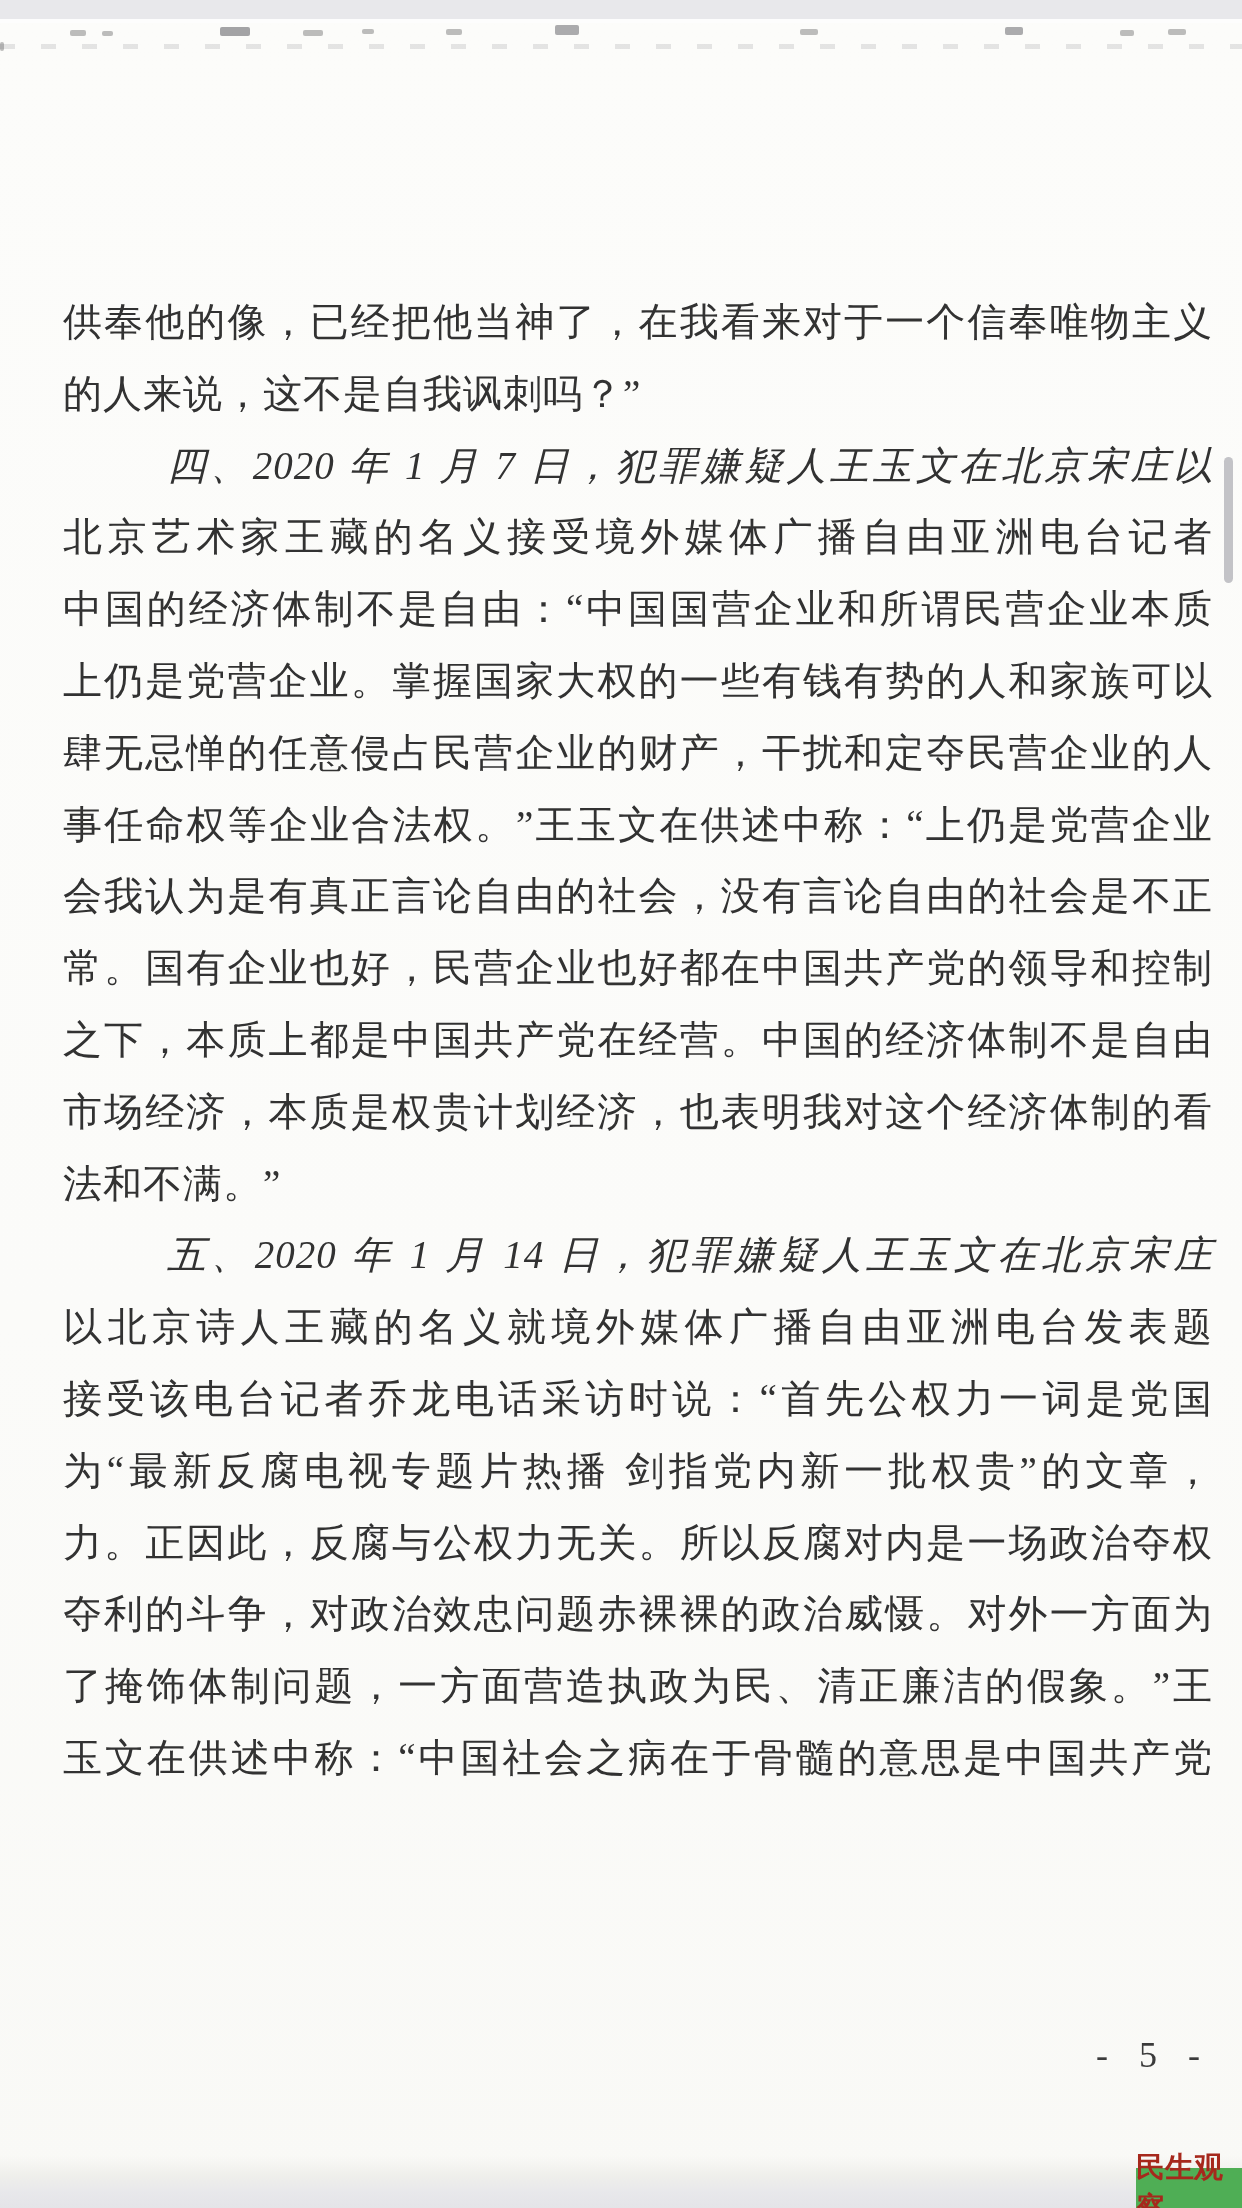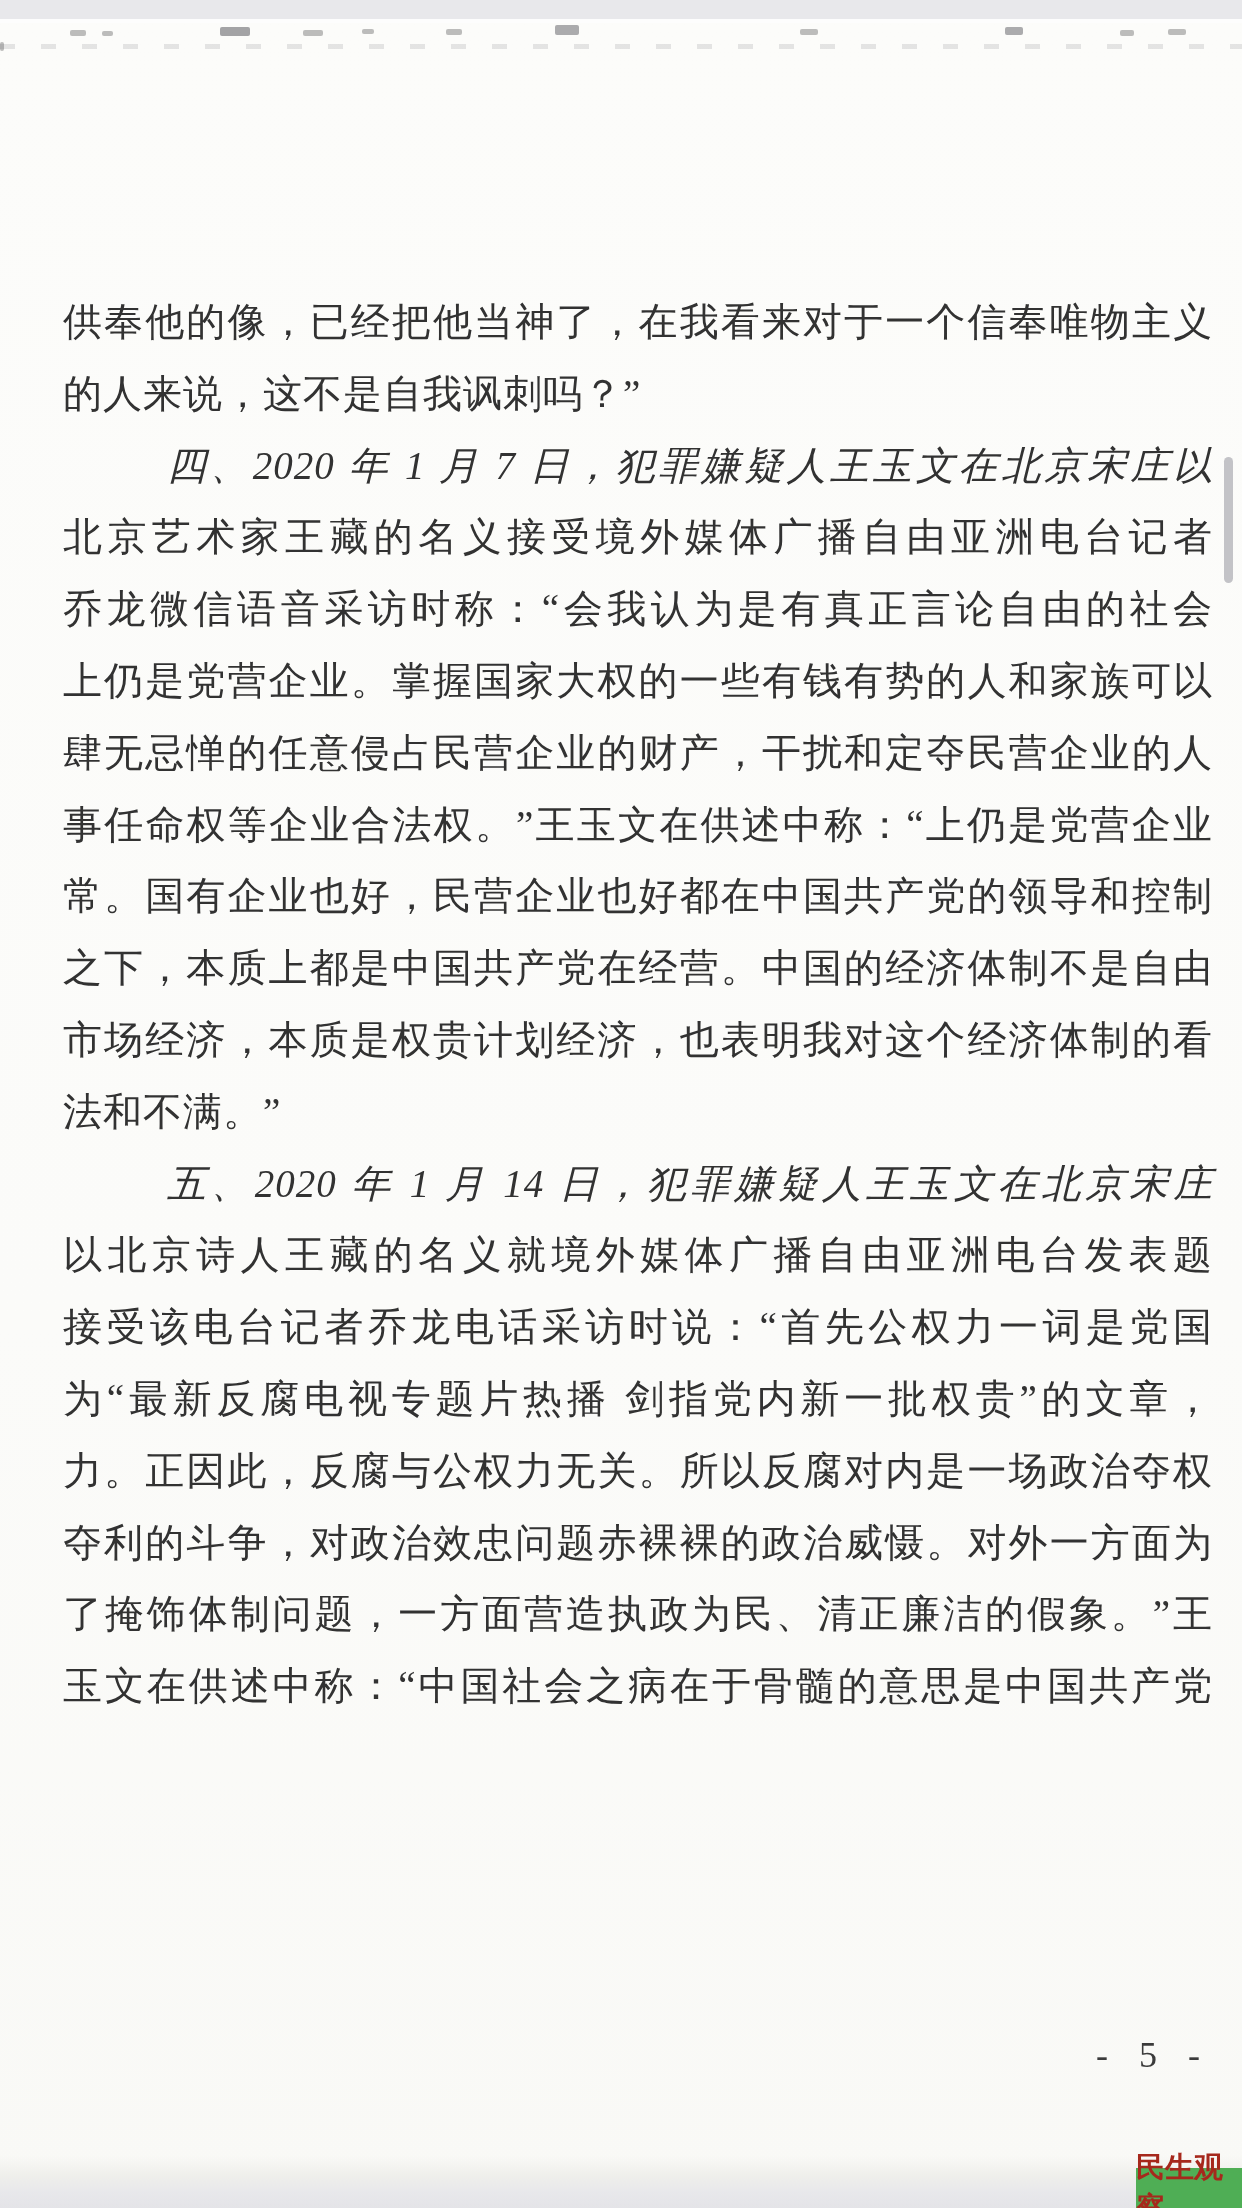--- a/index.html
+++ b/index.html
@@ -81,24 +81,25 @@
     <div class="sp" style="left:1005px;top:27px;width:18px;height:8px;background:rgba(90,90,95,.5);"></div>
     <div class="sp" style="left:1120px;top:30px;width:14px;height:6px;"></div>
     <div class="sp" style="left:1168px;top:29px;width:18px;height:6px;"></div>
   </div>
 
   <div class="textblock" id="textblock">
       <div class="line j">供奉他的像，已经把他当神了，在我看来对于一个信奉唯物主义</div>
       <div class="line">的人来说，这不是自我讽刺吗？”</div>
       <div class="line indent j">四、2020 年 1 月 7 日，犯罪嫌疑人王玉文在北京宋庄以</div>
       <div class="line j">北京艺术家王藏的名义接受境外媒体广播自由亚洲电台记者</div>
-      <div class="line j">乔龙微信语音采访时称：“会我认为是有真正言论自由的社会</div>
+      <div class="line j">中国的经济体制不是自由：“中国国营企业和所谓民营企业本质</div>
       <div class="line j">上仍是党营企业。掌握国家大权的一些有钱有势的人和家族可以</div>
       <div class="line j">肆无忌惮的任意侵占民营企业的财产，干扰和定夺民营企业的人</div>
       <div class="line j">事任命权等企业合法权。”王玉文在供述中称：“上仍是党营企业</div>
+      <div class="line j">会我认为是有真正言论自由的社会，没有言论自由的社会是不正</div>
       <div class="line j">常。国有企业也好，民营企业也好都在中国共产党的领导和控制</div>
       <div class="line j">之下，本质上都是中国共产党在经营。中国的经济体制不是自由</div>
       <div class="line j">市场经济，本质是权贵计划经济，也表明我对这个经济体制的看</div>
       <div class="line">法和不满。”</div>
       <div class="line indent j">五、2020 年 1 月 14 日，犯罪嫌疑人王玉文在北京宋庄</div>
       <div class="line j">以北京诗人王藏的名义就境外媒体广播自由亚洲电台发表题</div>
       <div class="line j">接受该电台记者乔龙电话采访时说：“首先公权力一词是党国</div>
       <div class="line j">为“最新反腐电视专题片热播 剑指党内新一批权贵”的文章，</div>
       <div class="line j">力。正因此，反腐与公权力无关。所以反腐对内是一场政治夺权</div>
       <div class="line j">夺利的斗争，对政治效忠问题赤裸裸的政治威慑。对外一方面为</div>

